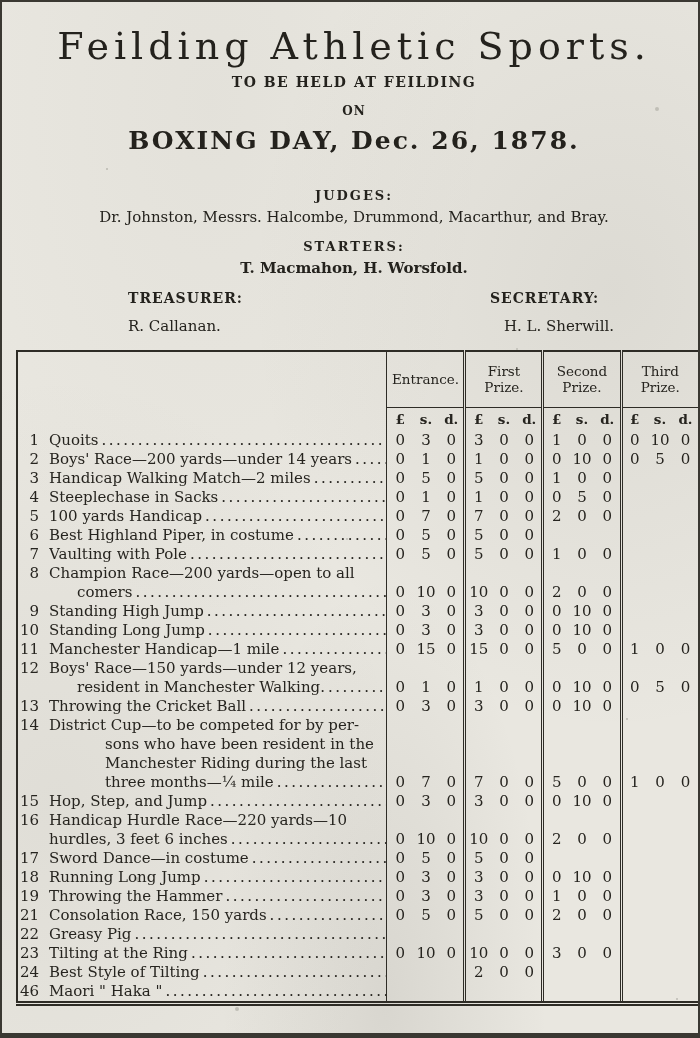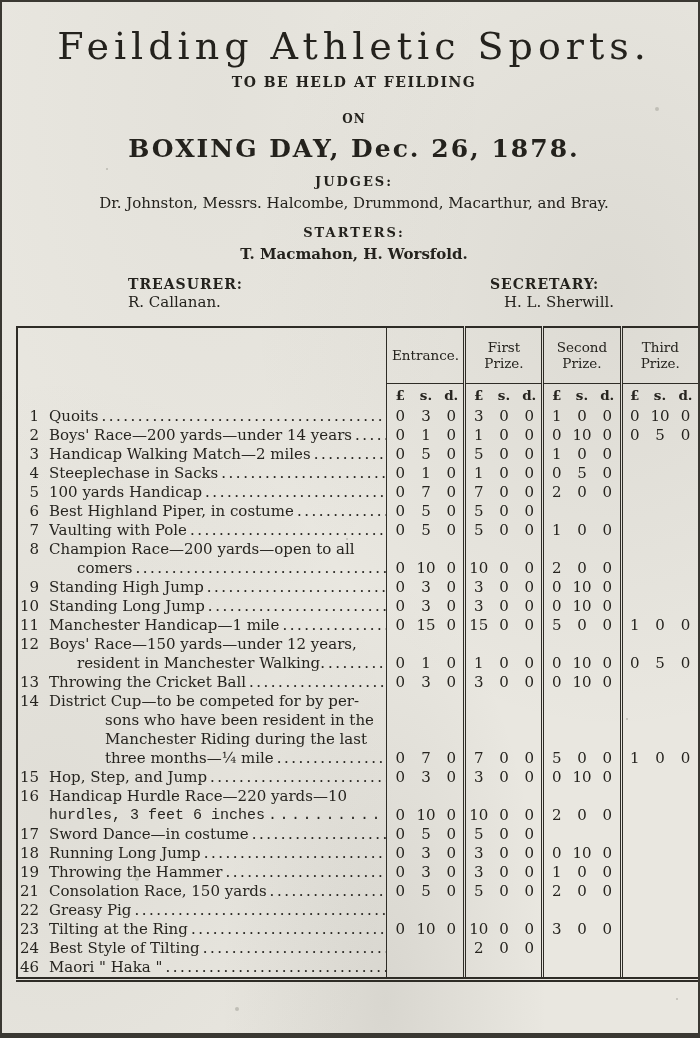--- a/index.html
+++ b/index.html
@@ -22,29 +22,29 @@
   .speck { position:absolute; width:2px; height:2px; border-radius:50%;
     box-shadow: 90px 150px 0 0 rgba(60,58,50,.25), 640px 90px 0 1px rgba(60,58,50,.2),
       330px 520px 0 0 rgba(60,58,50,.25), 120px 860px 0 1px rgba(60,58,50,.2),
       610px 700px 0 0 rgba(60,58,50,.25), 500px 330px 0 0 rgba(60,58,50,.2),
       220px 990px 0 1px rgba(60,58,50,.22), 660px 980px 0 0 rgba(60,58,50,.25),
       60px 420px 0 0 rgba(60,58,50,.2), 410px 60px 0 0 rgba(60,58,50,.2);
   }
   .masthead { text-align:center; }
   .title { font-size:38px; line-height:44px; letter-spacing:5px; font-weight:normal; margin-top:6px; }
   .heldat { font-size:14px; line-height:16px; font-weight:bold; letter-spacing:1.5px; margin-top:6px; }
-  .on { font-size:12px; line-height:14px; font-weight:bold; letter-spacing:1px; margin-top:22px; }
+  .on { font-size:12px; line-height:14px; font-weight:bold; letter-spacing:1px; margin-top:14px; }
   .dateline { font-size:25px; line-height:30px; font-weight:bold; letter-spacing:2px; margin-top:8px; }
-  .sectlabel { font-size:13px; line-height:16px; font-weight:bold; letter-spacing:2px; margin-top:10px; }
+  .sectlabel { font-size:13px; line-height:16px; font-weight:bold; letter-spacing:2px; margin-top:32px; }
   .sectlabel.starters { margin-top:12px; }
   .names { font-size:15px; line-height:20px; margin-top:3px; }
   .names.bold { font-weight:bold; font-size:15px; }
   .officers { display:flex; justify-content:space-between; padding:0 78px 0 112px; margin-top:12px; text-align:left; }
   .off-label { font-size:14px; font-weight:bold; letter-spacing:1px; line-height:17px; }
-  .off-name { font-size:15px; margin-top:0; line-height:19px; }
+  .off-name { font-size:15px; margin-top:10px; line-height:19px; }
   .officer.secretary .off-name { padding-left:14px; }
 
   table.events {
     width:684px; table-layout:fixed; border-collapse:collapse; margin-top:14px;
     font-size:15px; color:#26241f;
     border:2px solid #2e2c26; border-bottom:5px double #2e2c26;
   }
   .c-no { width:27px; } .c-m { width:26px; }
   th { font-weight:normal; }
   thead th.grp {
@@ -452,21 +452,21 @@
           <td class="mc gsep"></td>
           <td class="mc"></td>
           <td class="mc"></td>
         </tr>
         <tr>
           <td class="noc">16</td>
           <td class="evc">
             <div class="evline" style="padding-left: 0px;">
               <span class="evt">Handicap Hurdle Race—220 yards—10</span>
             </div>
-            <div class="evline" style="padding-left: 0px; font-family: Liberation Mono, monospace;">
+            <div class="evline" style="padding-left: 0px;">
               <span class="evt">hurdles, 3 feet 6 inches</span>
               <span class="dots"></span>
             </div>
           </td>
           <td class="mc gfirst">0</td>
           <td class="mc">10</td>
           <td class="mc">0</td>
           <td class="mc gsep">10</td>
           <td class="mc">0</td>
           <td class="mc">0</td>

